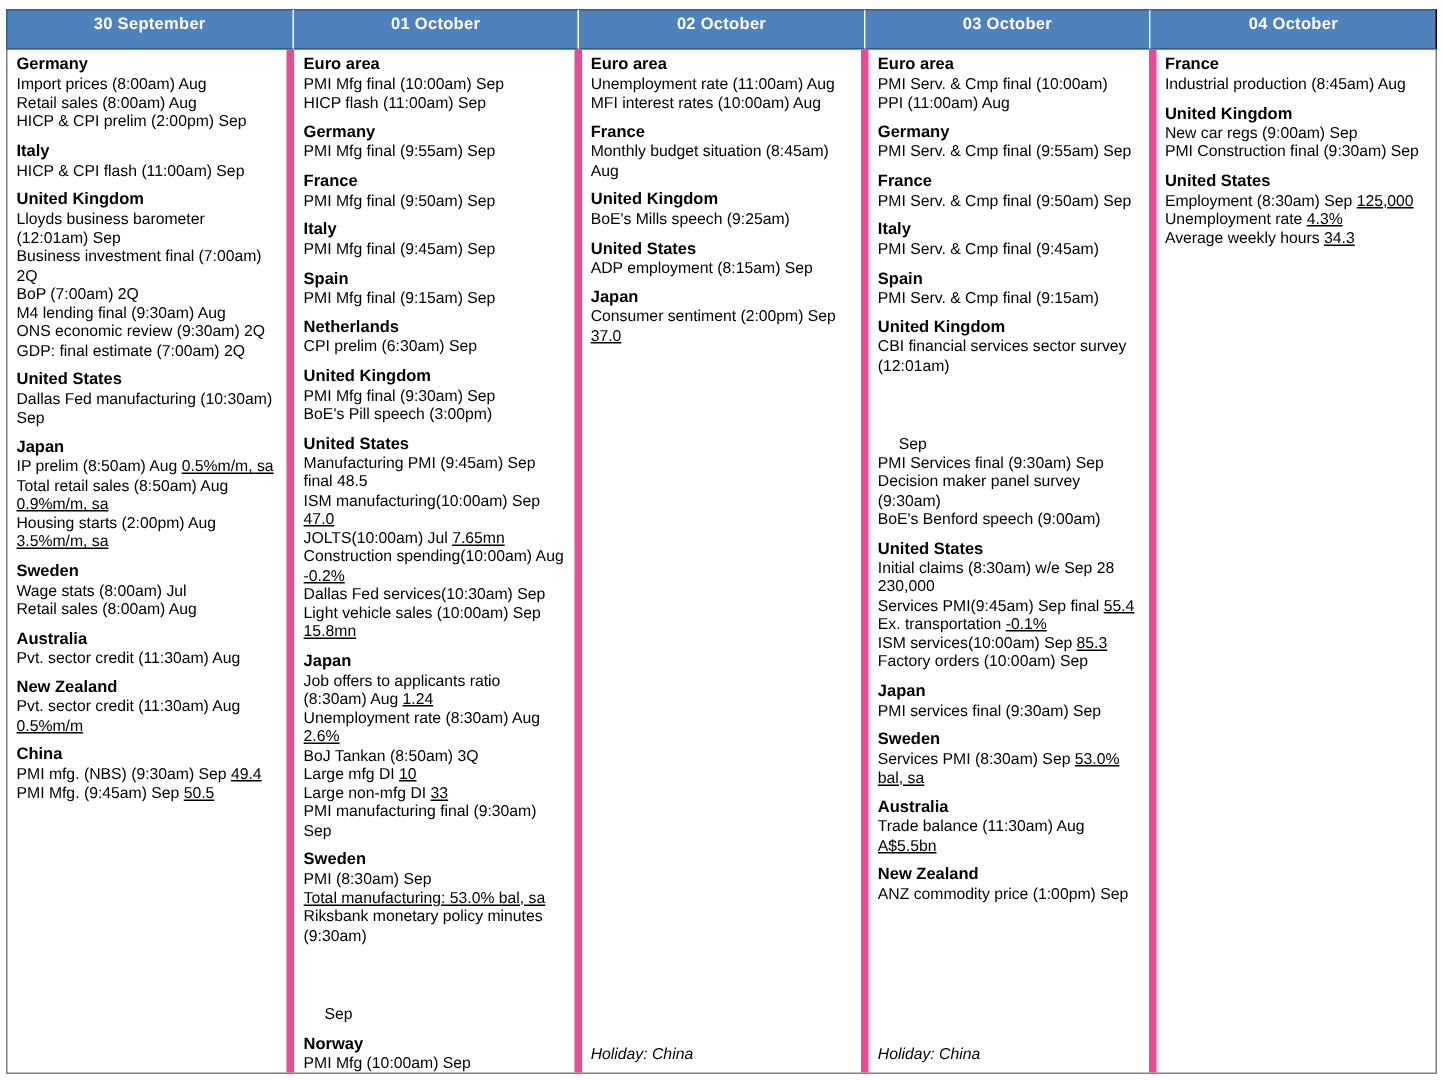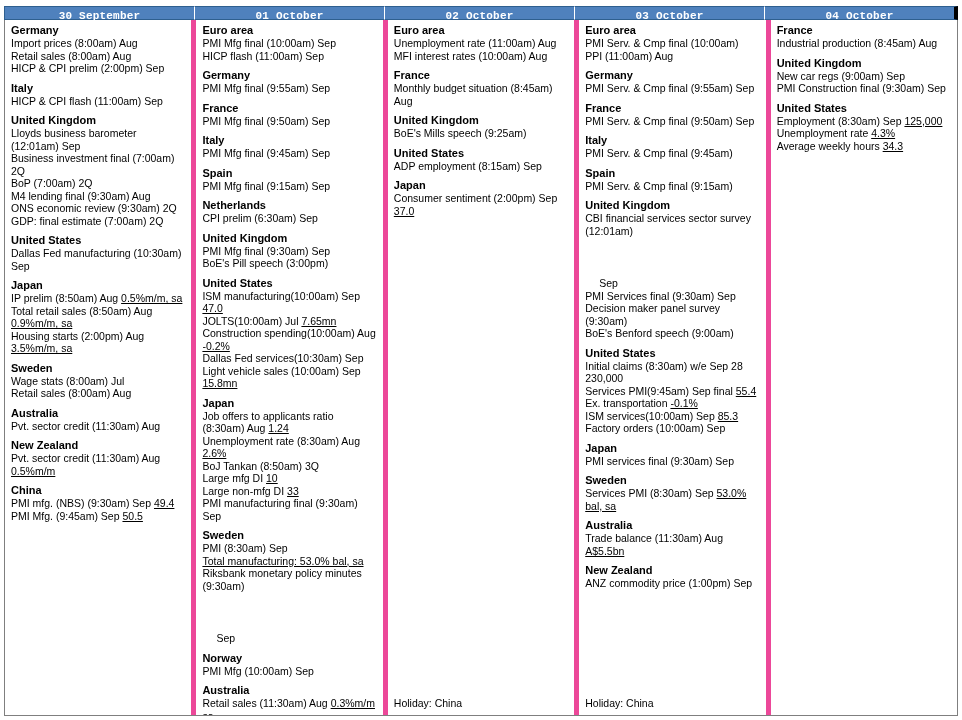--- a/index.html
+++ b/index.html
@@ -16,39 +16,38 @@
   }
   .calendar {
     width: 962px;
     height: 720px;
     display: flex;
     flex-direction: column;
     padding: 6px 4px 4px 4px;
   }
   .header-row {
     display: flex;
-    height: 14px;
+    height: 27px;
     flex: 0 0 auto;
-    font-family: Liberation Mono, monospace;
   }
   .header-cell {
     flex: 1 1 0;
     background: #4f81bd;
     color: #ffffff;
     font-weight: bold;
     font-size: 11px;
     text-align: center;
     line-height: 18px;
     border-right: 1px solid #ffffff;
     border-top: 1px solid #2e5f8f;
     border-bottom: 1px solid #2e5f8f;
     letter-spacing: 0.2px;
   }
   .header-cell:first-child { border-left: 1px solid #2e5f8f; }
-  .header-cell:last-child { border-right: 4px solid #000000; }
+  .header-cell:last-child { border-right: 1px solid #000000; }
 
   .body-row {
     display: flex;
     flex: 1 1 auto;
     border-left: 1px solid #7f7f7f;
     border-right: 1px solid #7f7f7f;
     border-bottom: 1px solid #7f7f7f;
     min-height: 0;
   }
   .day-col {
@@ -73,20 +72,21 @@
   .country.first { margin-top: 0; }
   .event {
     font-size: 10.5px;
     line-height: 12.5px;
     margin: 0;
     white-space: normal;
   }
   .u { text-decoration: underline; }
   .indent { padding-left: 14px; margin-top: 40px; }
   .holiday {
+    font-style: italic;
     font-size: 10.5px;
     margin-top: auto;
     padding-top: 6px;
     padding-bottom: 2px;
   }
 </style>
 </head>
 <body>
 
 <div class="calendar">
@@ -143,20 +143,21 @@
           <div class="country">Italy</div>
           <div class="event"><span>PMI Mfg final (9:45am) Sep</span></div>
           <div class="country">Spain</div>
           <div class="event"><span>PMI Mfg final (9:15am) Sep</span></div>
           <div class="country">Netherlands</div>
           <div class="event"><span>CPI prelim (6:30am) Sep</span></div>
           <div class="country">United Kingdom</div>
           <div class="event"><span>PMI Mfg final (9:30am) Sep</span></div>
           <div class="event"><span>BoE's Pill speech (3:00pm)</span></div>
           <div class="country">United States</div>
+          <div class="event"><span>Manufacturing PMI (9:45am) Sep final 48.5</span></div>
           <div class="event"><span>ISM manufacturing(10:00am) Sep </span><span class="u">47.0</span></div>
           <div class="event"><span>JOLTS(10:00am) Jul </span><span class="u">7.65mn</span></div>
           <div class="event"><span>Construction spending(10:00am) Aug </span><span class="u">-0.2%</span></div>
           <div class="event"><span>Dallas Fed services(10:30am) Sep</span></div>
           <div class="event"><span>Light vehicle sales (10:00am) Sep </span><span class="u">15.8mn</span></div>
           <div class="country">Japan</div>
           <div class="event"><span>Job offers to applicants ratio (8:30am) Aug </span><span class="u">1.24</span></div>
           <div class="event"><span>Unemployment rate (8:30am) Aug </span><span class="u">2.6%</span></div>
           <div class="event"><span>BoJ Tankan (8:50am) 3Q</span></div>
           <div class="event"><span>Large mfg DI </span><span class="u">10</span></div>

